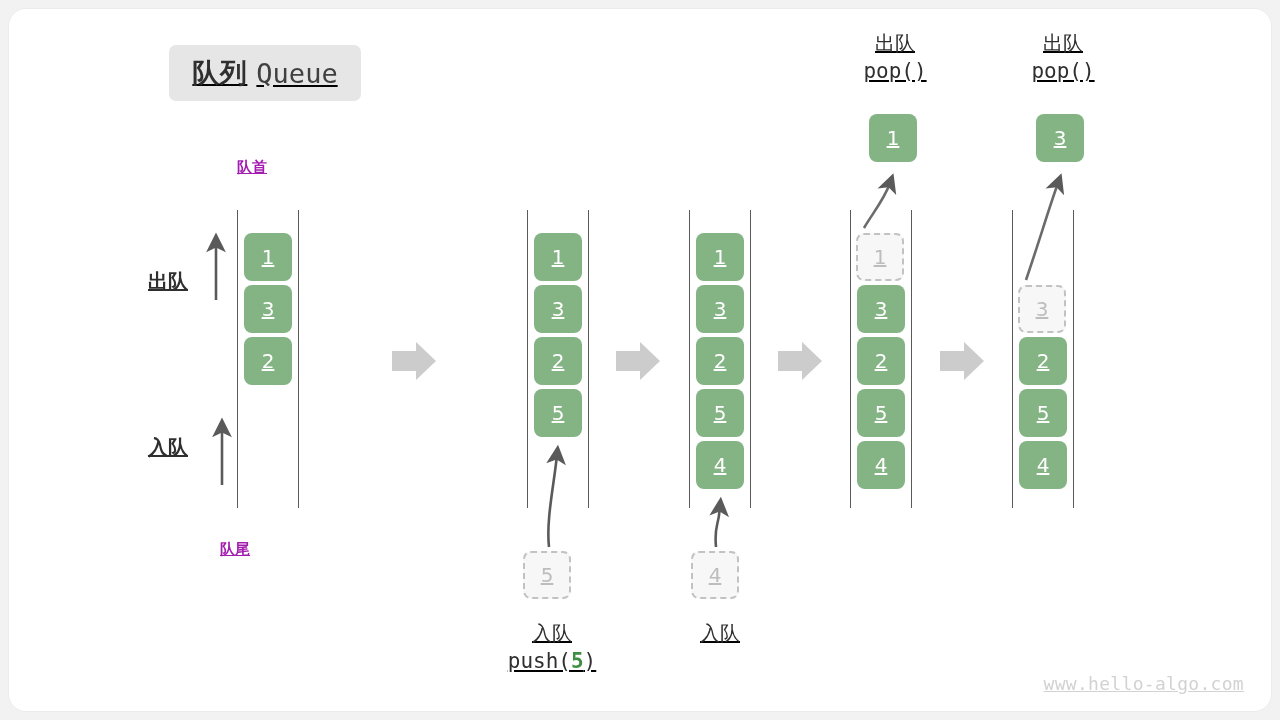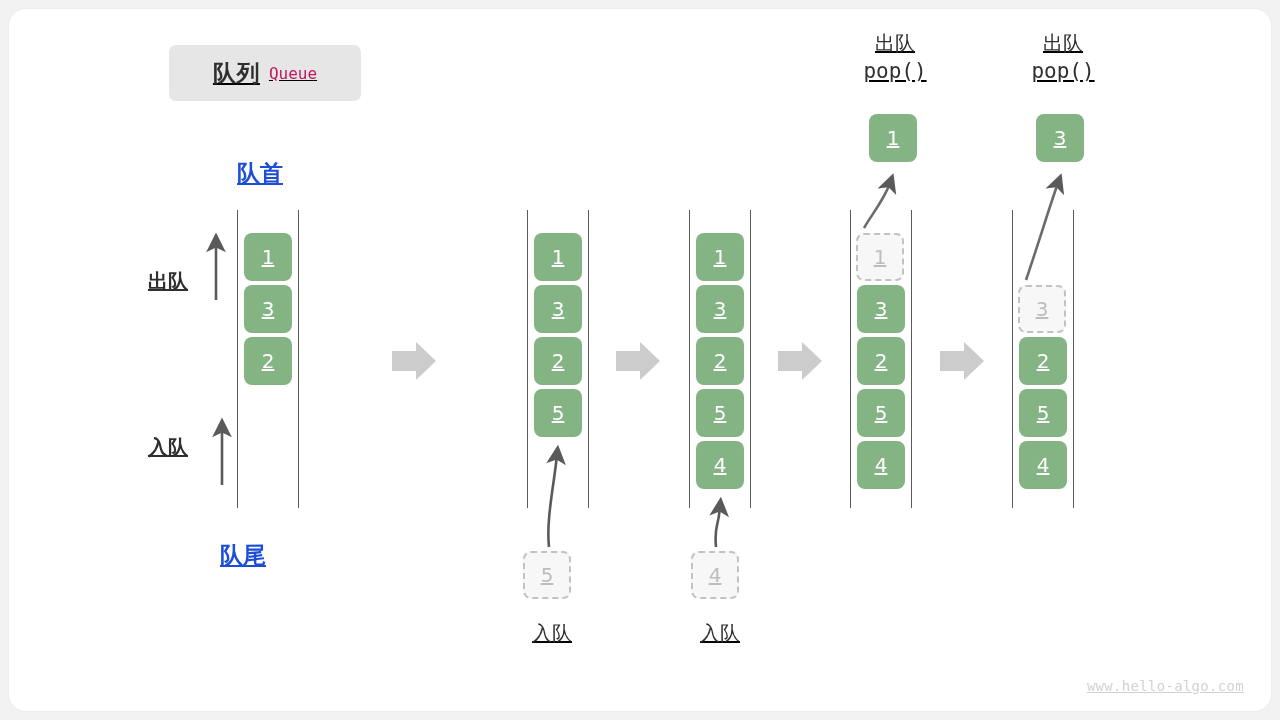--- a/index.html
+++ b/index.html
@@ -33,29 +33,29 @@
     left: 169px; top: 45px;
     width: 192px; height: 56px;
     background: #e6e6e6;
     border-radius: 7px;
     display: flex;
     align-items: center;
     justify-content: center;
     gap: 9px;
   }
   #title-badge .cn {
-    font-size: 23px;
+    font-size: 27px;
     font-weight: bold;
     color: #2f2f2f;
     letter-spacing: 0.5px;
   }
   #title-badge .en {
     font-family: "DejaVu Sans Mono", "Liberation Mono", monospace;
-    font-size: 16px;
-    color: #be185d;
+    font-size: 27px;
+    color: #404040;
   }
 
   
   .rail {
     width: 62px;
     height: 298px;
     box-sizing: border-box;
     border-left: 1.6px solid #5a5a5a;
     border-right: 1.6px solid #5a5a5a;
   }
@@ -75,23 +75,23 @@
     box-sizing: border-box;
   }
   .cell.ghost {
     background: #f7f7f7;
     border: 2px dashed #c2c2c2;
     color: #bdbdbd;
   }
 
   
   .head-label {
-    font-size: 23px;
+    font-size: 15px;
     font-weight: bold;
-    color: #1d4ed8;
+    color: #a21caf;
     white-space: nowrap;
   }
   .side-label {
     font-size: 20px;
     font-weight: bold;
     color: #2f2f2f;
     white-space: nowrap;
   }
   .op-label {
     text-align: center;
@@ -108,21 +108,21 @@
     font-size: 21px;
     color: #2f2f2f;
     display: block;
   }
   .op-label .code .num { color: #3e8e41; font-weight: bold; }
 
   #watermark {
     right: 36px;
     bottom: 26px;
     font-family: "DejaVu Sans Mono", "Liberation Mono", monospace;
-    font-size: 14px;
+    font-size: 18px;
     color: #d2d2d2;
     letter-spacing: 0.3px;
   }
   svg.ovl { position: absolute; left: 0; top: 0; width: 1280px; height: 720px; overflow: visible; pointer-events: none; }
 </style>
 </head>
 <body>
 
 <div id="stage">
   <div id="card"></div>
@@ -145,20 +145,21 @@
 
   <div class="abs rail" style="left:527px; top:210px;"></div>
   <div class="abs cell" style="left:534px; top:233px;">1</div>
   <div class="abs cell" style="left:534px; top:285px;">3</div>
   <div class="abs cell" style="left:534px; top:337px;">2</div>
   <div class="abs cell" style="left:534px; top:389px;">5</div>
 
   <div class="abs cell ghost" style="left:523px; top:551px;">5</div>
   <div class="abs op-label" style="left:462px; top:620px; width:180px;">
     <span class="cn">入队</span>
+    <span class="code"><span>push(</span><span class="num">5</span><span>)</span></span>
   </div>
 
   <div class="abs rail" style="left:689px; top:210px;"></div>
   <div class="abs cell" style="left:696px; top:233px;">1</div>
   <div class="abs cell" style="left:696px; top:285px;">3</div>
   <div class="abs cell" style="left:696px; top:337px;">2</div>
   <div class="abs cell" style="left:696px; top:389px;">5</div>
   <div class="abs cell" style="left:696px; top:441px;">4</div>
 
   <div class="abs cell ghost" style="left:691px; top:551px;">4</div>

